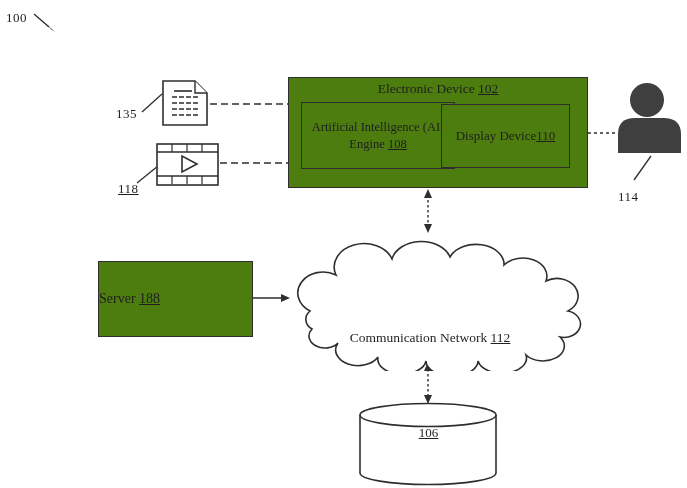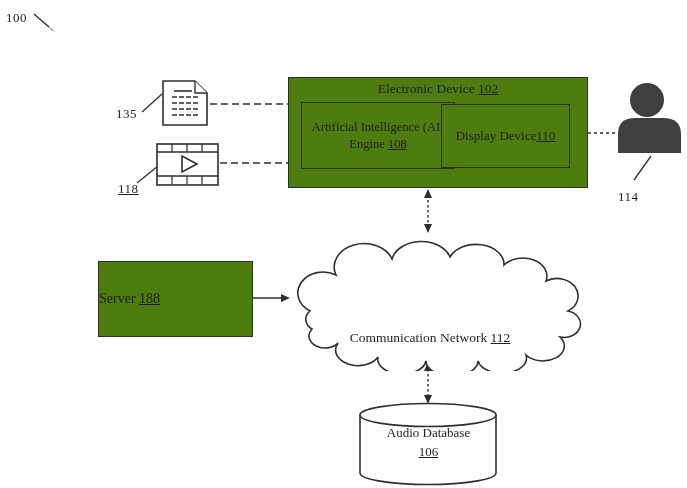--- a/index.html
+++ b/index.html
@@ -114,17 +114,16 @@
              A 16,12 0 0 1 36,104
              A 15,12 0 0 1 34,86 Z" fill="#ffffff" stroke="#2e2e2e" stroke-width="1.6"></path>
   </svg>
   <div class="cloud-text"><span>Communication Network</span> <span class="ref">112</span></div>
 
   <svg class="icon-svg" style="left:358px;top:402px;" width="141" height="84" viewBox="0 0 141 84">
     <path d="M2,13 V71 A68,11.5 0 0 0 138,71 V13" fill="#ffffff" stroke="#2e2e2e" stroke-width="1.6"></path>
     <ellipse cx="70" cy="13" rx="68" ry="11.5" fill="#ffffff" stroke="#2e2e2e" stroke-width="1.6"></ellipse>
   </svg>
   <div class="db-text">
-    <div><span>Audio Database</span></div>
     <div><span class="ref">106</span></div>
   </div>
 
 </div>
 
 </body></html>

